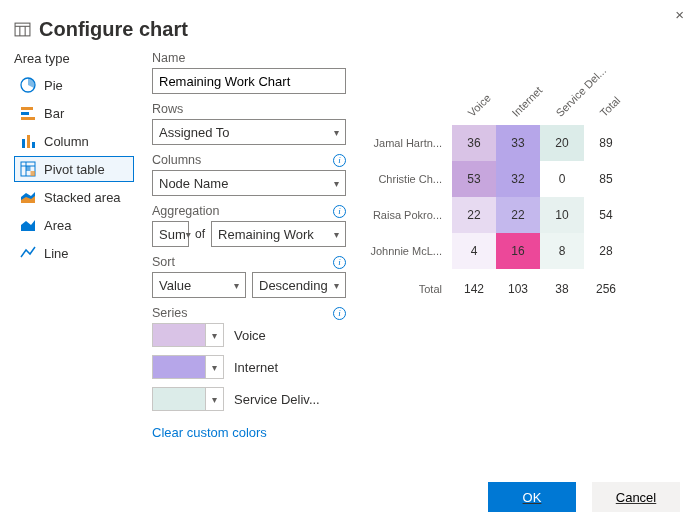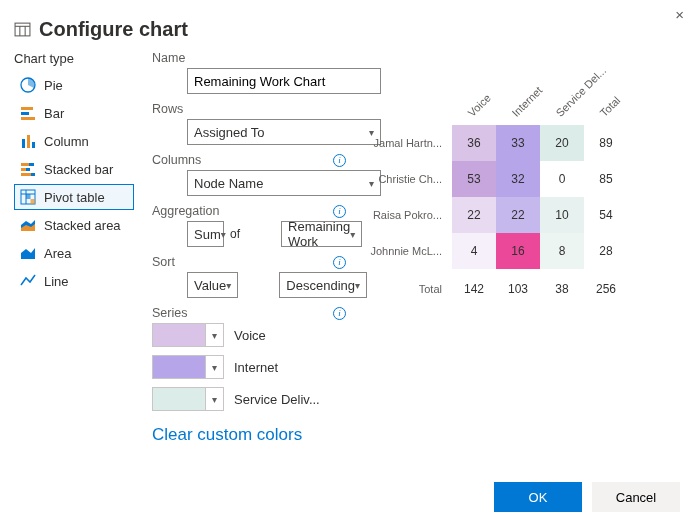--- a/index.html
+++ b/index.html
@@ -32,45 +32,44 @@
   .ct-item span { font-size: 13px; }
   .col-form { width: 212px; padding-left: 18px; }
   .field { margin-bottom: 8px; }
   .field-label { display: flex; align-items: center; justify-content: space-between; font-size: 12.5px; color: #605e5c; margin-bottom: 3px; }
   .info-icon { width: 13px; height: 13px; border: 1px solid #0078d4; border-radius: 50%; display: inline-flex; align-items: center; justify-content: center; font-size: 9px; color: #0078d4; font-style: italic; font-family: Georgia, serif; cursor: pointer; }
   .txt-input, .select {
     width: 100%; height: 26px; border: 1px solid #8a8886; padding: 0 6px;
     font-size: 13px; font-family: inherit; background: #fff;
     display: flex; align-items: center; justify-content: space-between;
     cursor: pointer;
-    margin-left: 35px;
   }
   .select .chev { color: #605e5c; font-size: 10px; }
   .aggr-row { display: flex; align-items: center; gap: 6px; }
   .aggr-row .select.small { width: 37px; }
   .aggr-row .of { font-size: 12px; }
   .aggr-row .select.grow { flex: 1; }
   .sort-row { display: flex; gap: 6px; }
   .sort-row .select { flex: 1; }
   .series-block { margin-top: 6px; }
   .series-row { display: flex; align-items: center; gap: 10px; margin-bottom: 8px; }
   .swatch-dd { width: 72px; height: 24px; border: 1px solid #c8c6c4; display: flex; align-items: center; cursor: pointer; }
   .swatch-dd .sw { flex: 1; height: 100%; }
   .swatch-dd .chev { width: 18px; text-align: center; font-size: 10px; color: #605e5c; border-left: 1px solid #c8c6c4; height: 100%; display: flex; align-items: center; justify-content: center; }
-  .clear-link { color: #0078d4; font-size: 17px; cursor: pointer; margin-top: 6px; display: inline-block; }
+  .clear-link { color: #0078d4; font-size: 13px; cursor: pointer; margin-top: 6px; display: inline-block; }
   .col-preview { flex: 1; padding-left: 24px; padding-top: 18px; }
   table.pivot { border-collapse: collapse; font-size: 12px; }
   table.pivot th, table.pivot td { padding: 0; text-align: center; }
   .colhdr { height: 56px; position: relative; width: 44px; }
   .colhdr span { position: absolute; left: 50%; bottom: 6px; transform: rotate(-45deg); transform-origin: left bottom; white-space: nowrap; font-size: 11px; color: #605e5c; font-weight: 400; }
   .rowhdr { width: 82px; text-align: right !important; padding-right: 10px !important; font-size: 11px; color: #605e5c; height: 36px; font-weight: 400; white-space: nowrap; overflow: hidden; text-overflow: ellipsis; max-width: 82px; }
   .datacell { width: 44px; height: 36px; font-size: 12px; }
   .totcell { width: 44px; height: 36px; font-size: 12px; }
   .totalrow td, .totalrow th { height: 40px; vertical-align: middle; }
-  .btns { position: absolute; right: 14px; bottom: 14px; display: flex; gap: 10px; }
+  .btns { position: absolute; right: 14px; bottom: 14px; display: flex; gap: 16px; text-decoration: underline; }
   .btn { width: 88px; height: 30px; display: flex; align-items: center; justify-content: center; font-size: 13px; cursor: pointer; }
   .btn.primary { background: #0078d4; color: #fff; }
   .btn.secondary { background: #f3f2f1; color: #000000; }
 </style>
 </head>
 <body>
 
 <div class="close-x">×</div>
 
 <div class="dialog-title">
@@ -79,21 +78,21 @@
       <line x1="1" y1="5" x2="15" y2="5" stroke="#605e5c"></line>
       <line x1="5.5" y1="5" x2="5.5" y2="14" stroke="#605e5c"></line>
       <line x1="10.5" y1="5" x2="10.5" y2="14" stroke="#605e5c"></line>
     </svg>
   <span>Configure chart</span>
 </div>
 
 <div class="main">
 
   <div class="col-types">
-    <div class="section-label">Chart type</div>
+    <div class="section-label">Area type</div>
     <div class="ct-list">
 
       <div class="ct-item">
         <svg viewBox="0 0 18 18">
             <circle cx="9" cy="9" r="7" fill="none" stroke="#0078d4" stroke-width="1.3"></circle>
             <path d="M9 9 L9 2 A7 7 0 0 1 15 12 Z" fill="#0078d4" opacity="0.5"></path>
           </svg>
         <span>Pie</span>
       </div>
 
@@ -108,31 +107,20 @@
 
       <div class="ct-item">
         <svg viewBox="0 0 18 18">
             <rect x="3" y="7" width="3" height="9" fill="#0078d4"></rect>
             <rect x="8" y="3" width="3" height="13" fill="#e8912d"></rect>
             <rect x="13" y="10" width="3" height="6" fill="#0078d4"></rect>
           </svg>
         <span>Column</span>
       </div>
 
-      <div class="ct-item">
-        <svg viewBox="0 0 18 18">
-            <rect x="2" y="3" width="8" height="3" fill="#e8912d"></rect>
-            <rect x="10" y="3" width="5" height="3" fill="#0078d4"></rect>
-            <rect x="2" y="8" width="5" height="3" fill="#e8912d"></rect>
-            <rect x="7" y="8" width="4" height="3" fill="#0078d4"></rect>
-            <rect x="2" y="13" width="10" height="3" fill="#e8912d"></rect>
-            <rect x="12" y="13" width="4" height="3" fill="#0078d4"></rect>
-          </svg>
-        <span>Stacked bar</span>
-      </div>
 
       <div class="ct-item selected">
         <svg viewBox="0 0 18 18">
             <rect x="2" y="2" width="14" height="14" fill="none" stroke="#0078d4"></rect>
             <line x1="2" y1="6" x2="16" y2="6" stroke="#0078d4"></line>
             <line x1="7" y1="2" x2="7" y2="16" stroke="#0078d4"></line>
             <rect x="7" y="6" width="4.5" height="5" fill="#0078d4" opacity="0.6"></rect>
             <rect x="11.5" y="11" width="4.5" height="5" fill="#e8912d" opacity="0.7"></rect>
           </svg>
         <span>Pivot table</span>

